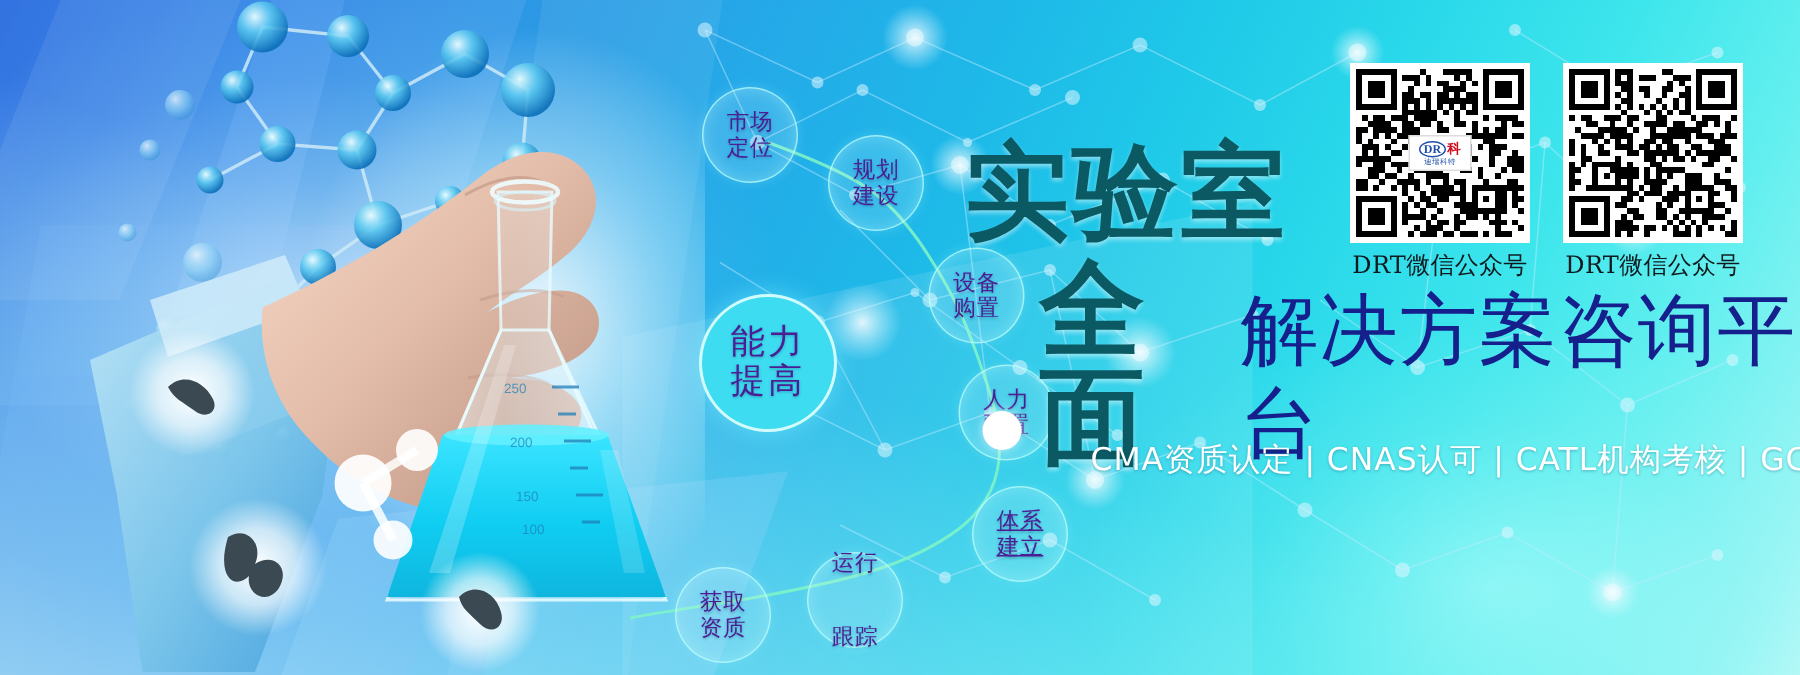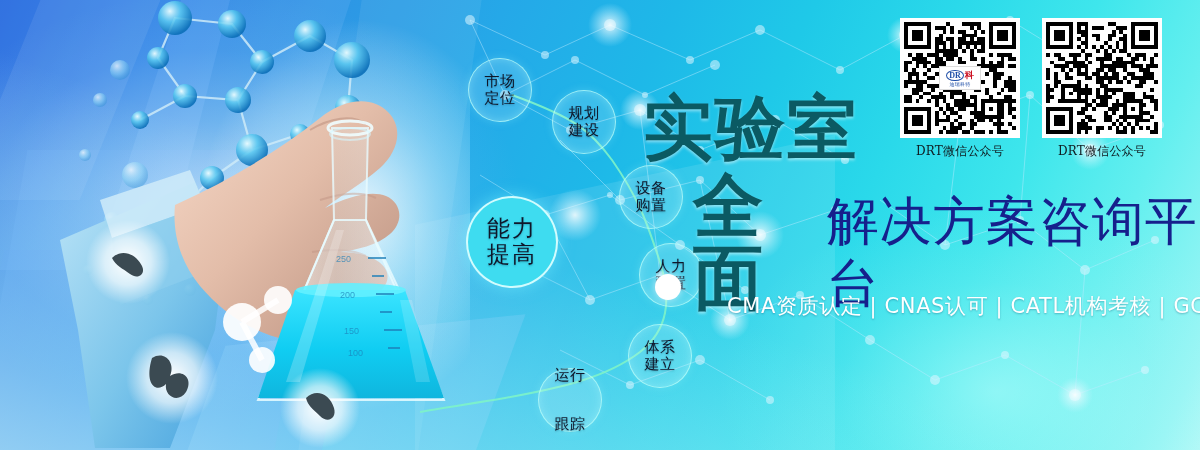--- a/index.html
+++ b/index.html
@@ -64,21 +64,21 @@
   
   .netsvg{position:absolute;inset:0;width:1200px;height:450px;}
 
   
   .photo{position:absolute;left:0;top:0;width:470px;height:450px;}
 
   
   .bubble{
     position:absolute;border-radius:50%;
     display:flex;flex-direction:column;align-items:center;justify-content:center;
-    color:#0f172a;line-height:1.12;text-align:center;
+    color:#4c1d95;line-height:1.12;text-align:center;
     font-family:"DejaVu Sans","Liberation Sans",sans-serif;
     letter-spacing:.5px;
     text-shadow:0 1px 2px rgba(0,60,90,.35);
   }
   .bubble.small{
     width:62px;height:62px;font-size:15px;
     background:rgba(255,255,255,.13);
     border:1px solid rgba(190,255,250,.75);
     box-shadow:0 0 10px rgba(180,250,255,.35) inset,0 0 8px rgba(160,245,255,.25);
   }
@@ -86,21 +86,21 @@
     width:88px;height:88px;font-size:23px;
     background:#3edcf0;
     border:2px solid rgba(225,255,255,.9);
     box-shadow:0 0 16px rgba(120,240,255,.55);
     letter-spacing:2px;
   }
   .bubble .ln{display:block;}
 
   
   .qr-wrap{position:absolute;display:flex;gap:22px;left:900px;top:18px;}
-  .qr-block{display:flex;flex-direction:column;align-items:center;}
+  .qr-block{display:flex;flex-direction:column;align-items:center;margin-top:24px;}
   .qr-box{
     width:120px;height:120px;background:#ffffff;position:relative;padding:4px;
     box-sizing:border-box;
   }
   .qr-canvas{width:112px;height:112px;display:block;}
   .qr-logo{
     position:absolute;left:50%;top:50%;transform:translate(-50%,-50%);
     width:40px;height:22px;background:#fff;border:1px solid #dcdcdc;
     display:flex;flex-direction:column;align-items:center;justify-content:center;
     overflow:hidden;
@@ -108,21 +108,21 @@
   .qr-logo .marks{display:flex;align-items:center;gap:1px;height:11px;}
   .qr-logo .m-blue{
     font-size:8px;color:#1f4fa8;font-weight:bold;font-family:"Liberation Serif",serif;
     border:1px solid #1f4fa8;border-radius:50%;padding:0 2px;line-height:9px;
   }
   .qr-logo .m-red{
     font-size:9px;color:#cc1020;font-weight:bold;font-family:"Liberation Serif",serif;line-height:9px;
   }
   .qr-logo .cn{font-size:5px;color:#1f4fa8;letter-spacing:.3px;line-height:6px;}
   .qr-label{
-    margin-top:5px;color:#0f1a1f;font-size:12px;
+    margin-top:5px;color:#0f1a1f;font-size:16px;
     font-family:"DejaVu Serif","Liberation Serif",serif;
     white-space:nowrap;letter-spacing:.2px;
   }
 
   
   .headline{position:absolute;left:643px;top:96px;width:560px;}
   .hl-row1{
     font-size:70px;line-height:64px;font-weight:bold;
     color:#0b5a63;
     font-family:"DejaVu Sans","Liberation Sans",sans-serif;
@@ -431,30 +431,34 @@
   <div class="bubble big" style="left:466px;top:196px;">
     <span class="ln">能力</span>
     <span class="ln">提高</span>
   </div>
 
   <div class="bubble small" style="left:639px;top:243px;">
     <span class="ln">人力</span>
     <span class="ln">配置</span>
   </div>
 
-  <div class="bubble small" style="left:628px;top:324px;">
+  <div class="bubble small" style="left:648px;top:324px;text-decoration:underline;">
     <span class="ln">体系</span>
     <span class="ln">建立</span>
   </div>
 
   <div class="bubble small" style="left:538px;top:368px;gap:32px;">
     <span class="ln">运行</span>
     <span class="ln">跟踪</span>
   </div>
 
+  <div class="bubble small" style="left:450px;top:378px;">
+    <span class="ln">获取</span>
+    <span class="ln">资质</span>
+  </div>
 
   <div class="headline">
     <div class="hl-row1">实验室</div>
     <div class="hl-row2">
       <span class="hl-dot"></span>
       <span class="hl-strong">全面</span>
       <span class="hl-rest">解决方案咨询平台</span>
     </div>
   </div>
 

